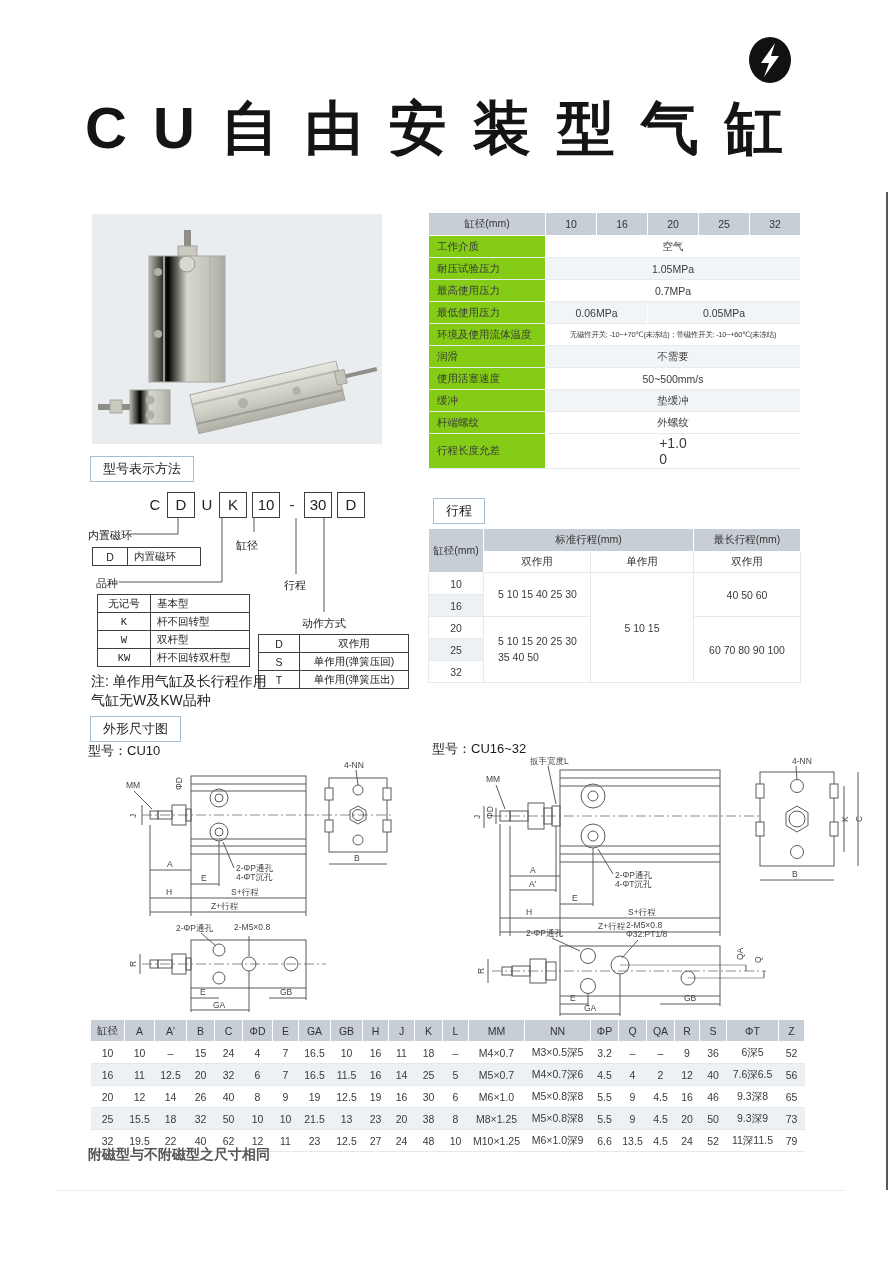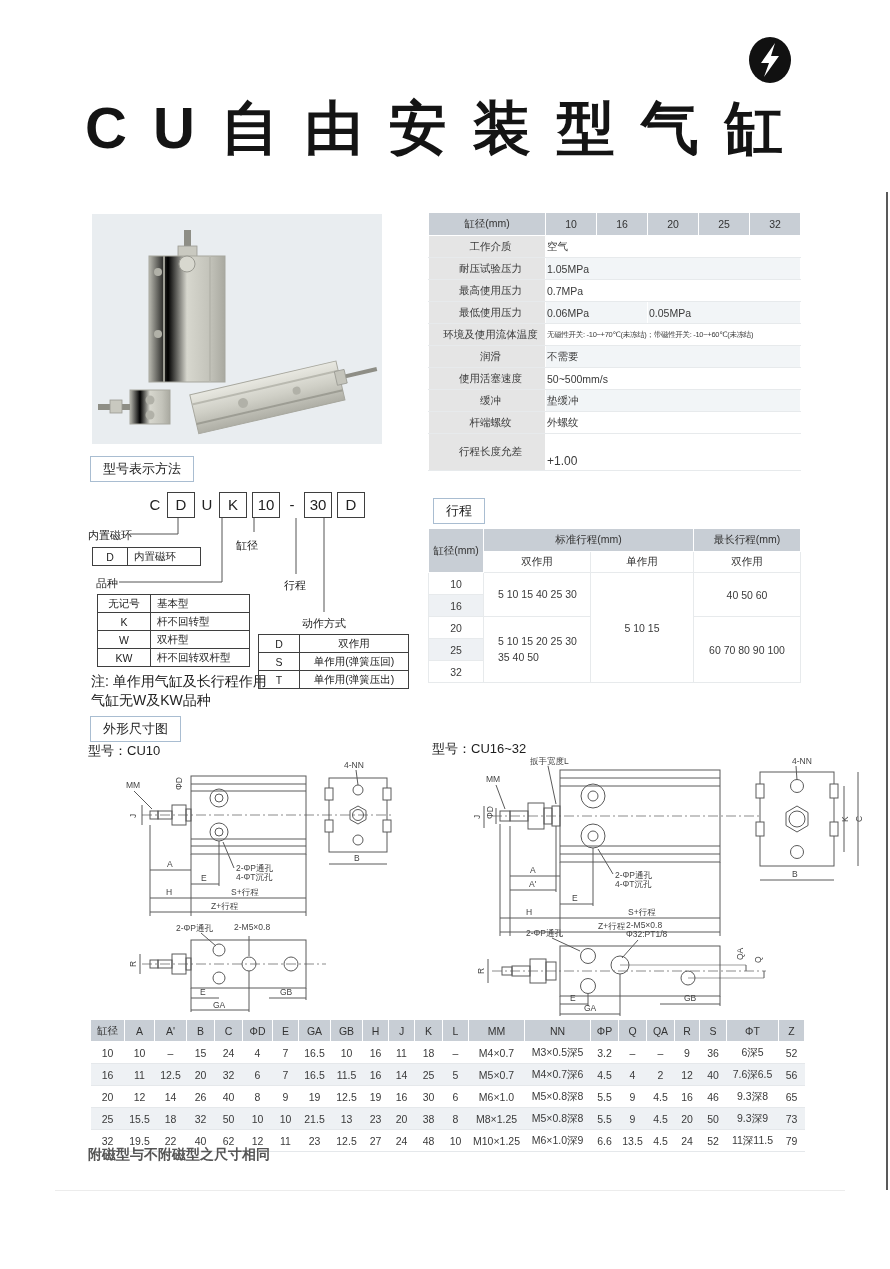--- a/index.html
+++ b/index.html
@@ -12,25 +12,25 @@
   .right-rule{position:absolute;left:886px;top:192px;width:2px;height:998px;background:#595959;}
   .bottom-divider{position:absolute;left:55px;top:1190px;width:790px;height:1px;background:#ececec;}
   
   .photo{position:absolute;left:92px;top:214px;width:290px;height:230px;background:#e9edf0;}
   
   table{border-collapse:collapse;table-layout:fixed;}
   td,th{font-weight:normal;overflow:hidden;white-space:nowrap;}
   
   .spec{position:absolute;left:428px;top:212px;width:372px;font-size:10.5px;}
   .spec th{background:#c8ced5;height:20px;border:1px solid #fff;color:#333;}
-  .spec td{height:19px;border:1px solid #fff;border-bottom:1px solid #e7eaec;}
-  .spec td.lbl{background:#e5e5e5;text-align:center;padding-left:8px;}
+  .spec td{height:19px;text-align:center;border:1px solid #fff;border-bottom:1px solid #e7eaec;}
+  .spec td.lbl{background:#84cc16;text-align:left;padding-left:8px;}
   .spec tr.alt td:not(.lbl){background:#f2f5f7;}
   .spec td.small{font-size:7.5px;letter-spacing:-0.3px;}
-  .tol{display:inline-flex;flex-direction:row;font-size:12px;line-height:1.15;align-items:flex-start;margin-top:20px;}
+  .tol{display:inline-flex;flex-direction:column;font-size:14px;line-height:1.15;align-items:flex-start;}
   
   .stroke-tbl{position:absolute;left:428px;top:528px;width:372px;font-size:10.5px;}
   .stroke-tbl th{background:#c8ced5;border:1px solid #fff;height:20px;color:#333;}
   .stroke-tbl th.sub{background:#fff;border:1px solid #e7eaec;height:18px;}
   .stroke-tbl td{height:19px;text-align:center;border:1px solid #e7eaec;}
   .stroke-tbl td.bore.alt{background:#eef1f4;}
   .stroke-tbl td.left{text-align:left;padding-left:14px;white-space:normal;line-height:1.5;}
   
   .dims{position:absolute;left:90px;top:1019px;width:714px;font-size:10.5px;}
   .dims th{background:#c8ced5;height:19px;border:1px solid #fff;color:#333;}
@@ -206,21 +206,21 @@
   <table class="mini-tbl" style="left:92px;top:547px;">
     <tbody>
         <tr>
       <td style="width:22px">D</td>
       <td class="desc" style="width:60px">内置磁环</td>
     </tr>
   </tbody>
     </table>
 
   <div class="callout" style="left:96px;top:576px;">品种</div>
-  <table class="mini-tbl" style="left:97px;top:594px;">
+  <table class="mini-tbl" style="left:97px;top:594px;font-family:Liberation Mono, monospace;">
     <tbody>
         <tr>
       <td style="width:40px">无记号</td>
       <td class="desc" style="width:86px">基本型</td>
     </tr>
     <tr>
       <td>K</td>
       <td class="desc">杆不回转型</td>
     </tr>
     <tr>

